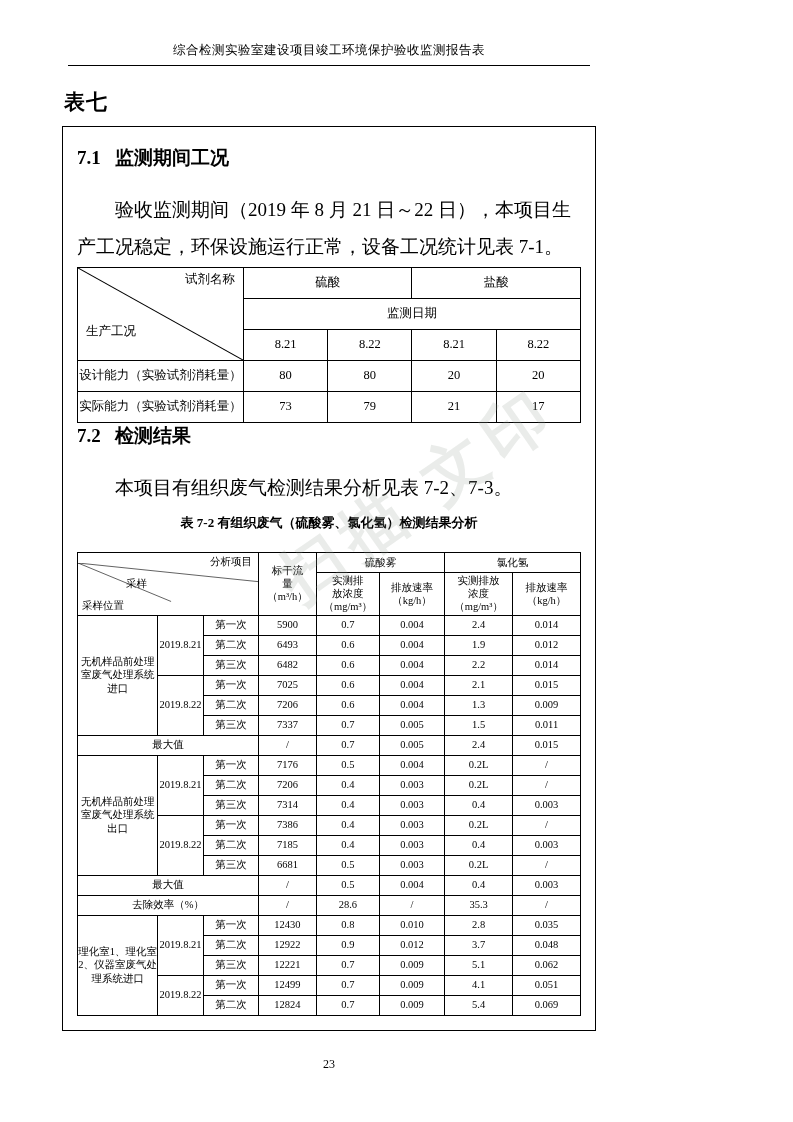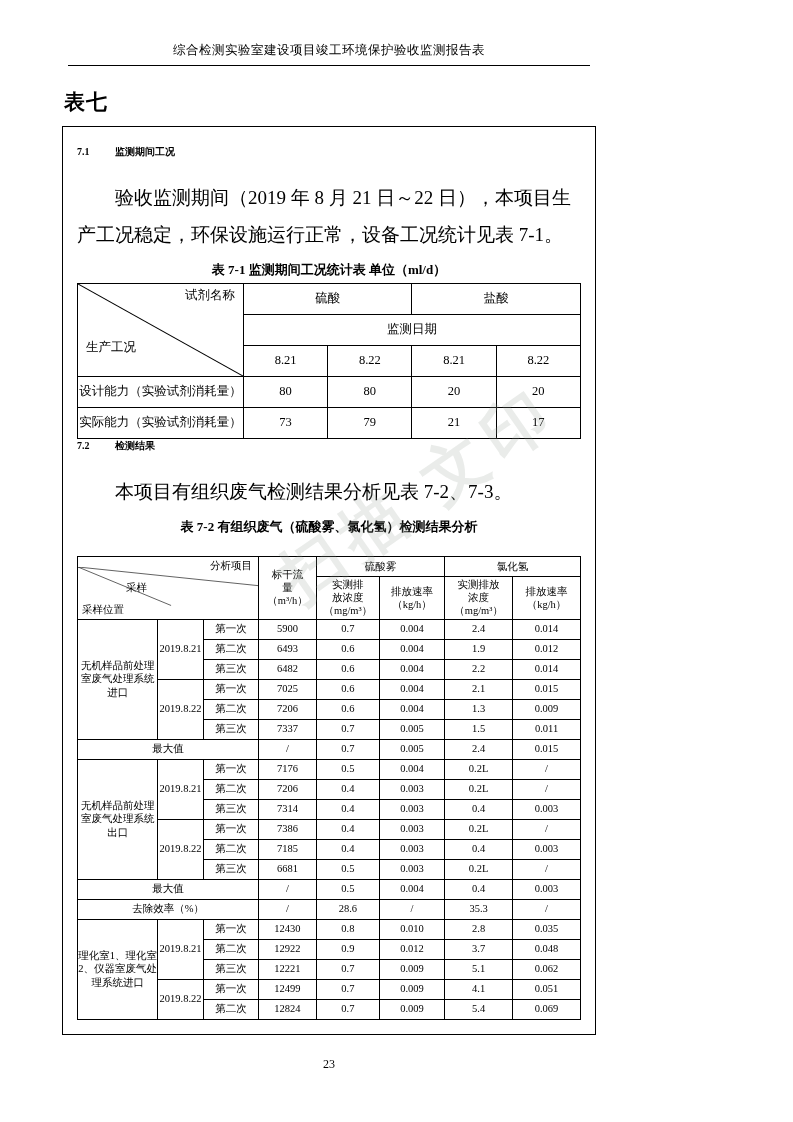--- a/index.html
+++ b/index.html
@@ -31,21 +31,21 @@
     margin:22px 0 10px 2px;
     letter-spacing:1px;
   }
   .body-box{
     border:1px solid #000;
     padding:12px 14px 14px 14px;
     min-height:880px;
     box-sizing:border-box;
   }
   h2.sec{
-    font-size:10px;
+    font-size:19px;
     font-weight:bold;
     margin:6px 0 8px 0;
   }
   h2.sec .num{display:inline-block;min-width:38px;}
   h3.sec3{
     font-size:13px;
     font-weight:bold;
     margin:8px 0 6px 0;
   }
   p.para{
@@ -137,21 +137,20 @@
   <div class="sheet-title">表七</div>
 
   <div class="body-box">
 
     <h2 class="sec">
       <span class="num">7.1</span><span>监测期间工况</span>
     </h2>
 
     <p class="para">验收监测期间（2019 年 8 月 21 日～22 日），本项目生产工况稳定，环保设施运行正常，设备工况统计见表 7-1。</p>
 
-    <div class="tbl-caption">表 7-1   监测期间工况统计表   单位（ml/d）</div>
 
     <table class="grid t71">
       <colgroup>
         <col style="width:33%">
         <col style="width:16.75%">
         <col style="width:16.75%">
         <col style="width:16.75%">
         <col style="width:16.75%">
       </colgroup>
       <tbody>

